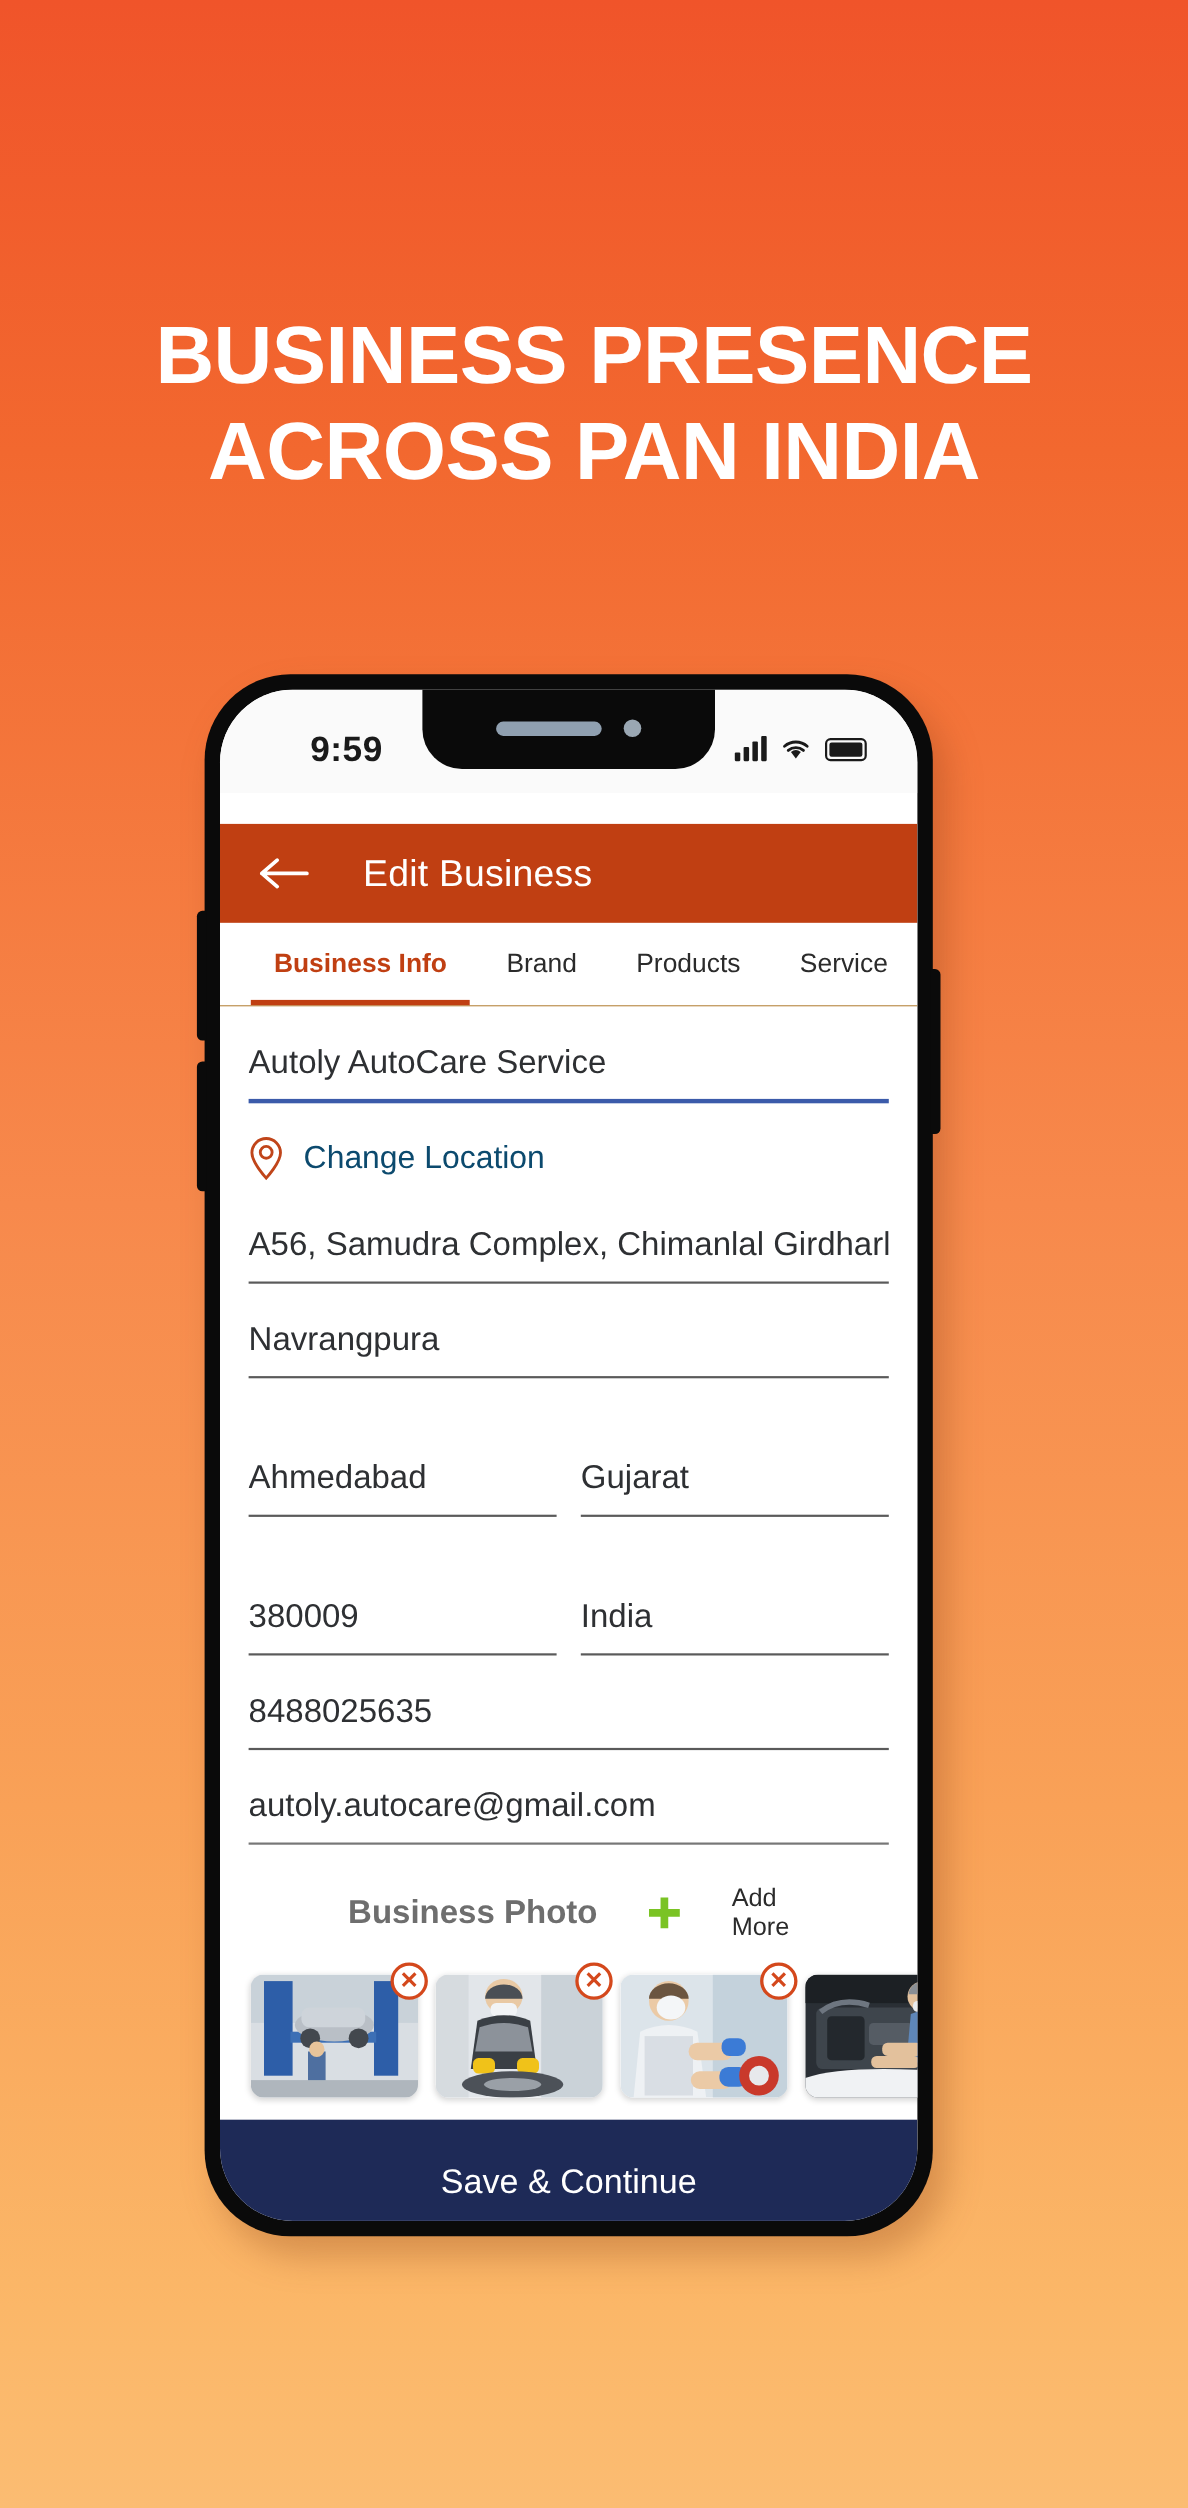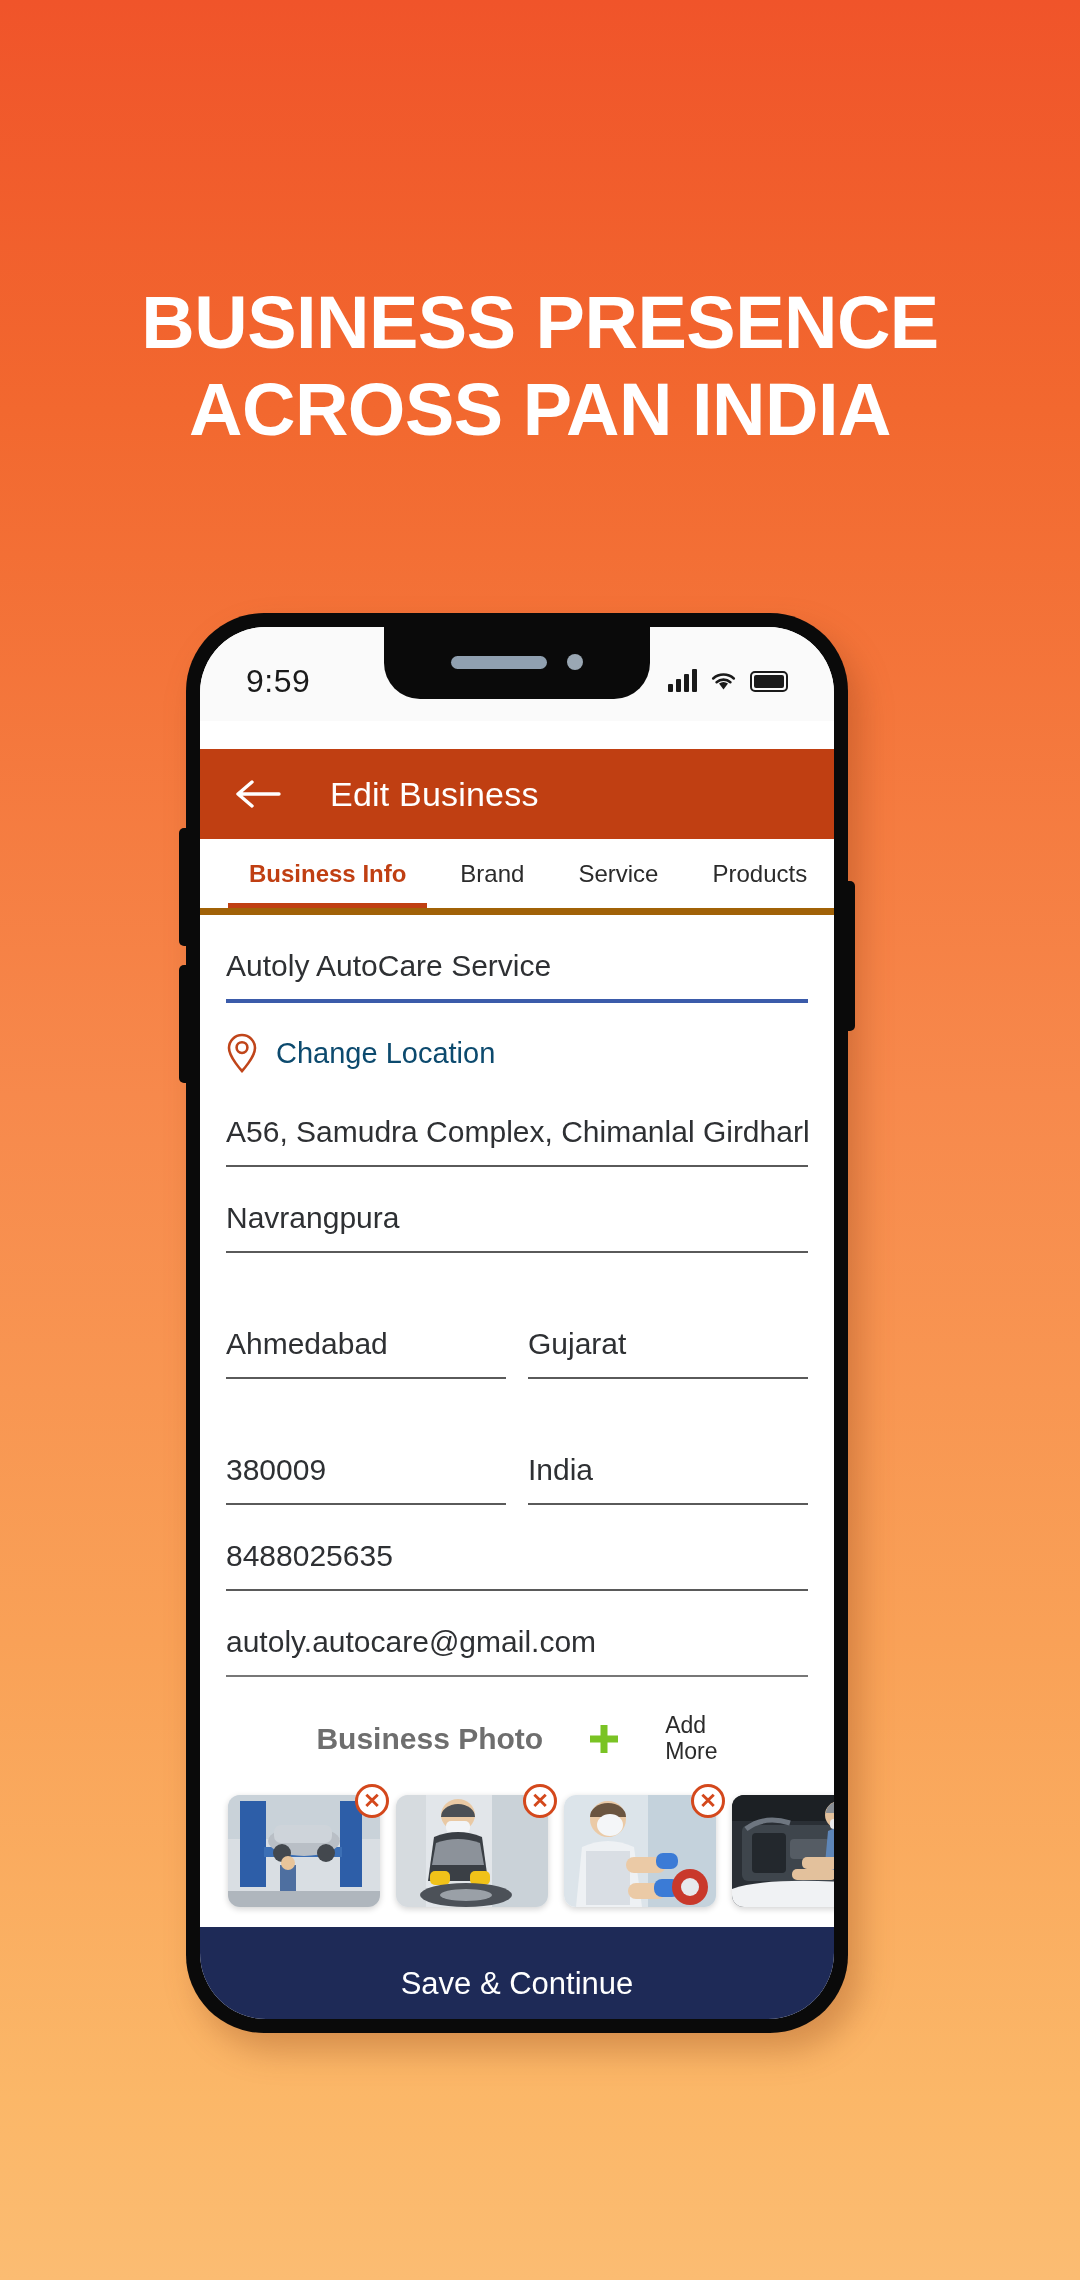--- a/index.html
+++ b/index.html
@@ -116,22 +116,23 @@
     background: #FAFAFA;
     display: flex;
     align-items: center;
     justify-content: space-between;
     padding: 14px 46px 0 46px;
     z-index: 5;
   }
   .status-time {
     font-size: 32px;
     color: #1A1A1A;
-    font-weight: normal;
+    font-weight: bold;
     letter-spacing: 0.5px;
+    margin-left: 36px;
   }
   .status-icons {
     display: flex;
     align-items: center;
     gap: 13px;
   }
   .sig { display: flex; align-items: flex-end; gap: 3px; height: 22px; }
   .sig i { display: block; width: 5px; background: #1A1A1A; border-radius: 1px; }
   .sig i:nth-child(1) { height: 8px; }
   .sig i:nth-child(2) { height: 13px; }
@@ -163,21 +164,21 @@
     letter-spacing: 0.2px;
   }
 
   
   .tabs {
     height: 76px;
     background: #FFFFFF;
     display: flex;
     align-items: stretch;
     padding-left: 22px;
-    border-bottom: 7px solid #a16207;
+    border-bottom: 1px solid #a16207;
     overflow: hidden;
   }
   .tab {
     display: flex;
     align-items: center;
     padding: 0 27px;
     font-size: 24px;
     color: #2B2B2B;
     white-space: nowrap;
     position: relative;
@@ -343,22 +344,22 @@
       <div class="app-header">
         <svg class="back-arrow" viewBox="0 0 46 30">
           <path d="M2 15 H43 M2 15 L16 3 M2 15 L16 27" stroke="#FFFFFF" stroke-width="3.4" fill="none" stroke-linecap="round" stroke-linejoin="round"></path>
         </svg>
         <div class="app-title">Edit Business</div>
       </div>
 
       <div class="tabs">
         <div class="tab active">Business Info</div>
         <div class="tab">Brand</div>
+        <div class="tab">Products</div>
         <div class="tab">Service</div>
-        <div class="tab">Products</div>
 
       </div>
 
       <div class="form">
 
         <div class="field">
           <div class="val">Autoly AutoCare Service</div>
           <div class="underline focus"></div>
         </div>
 

